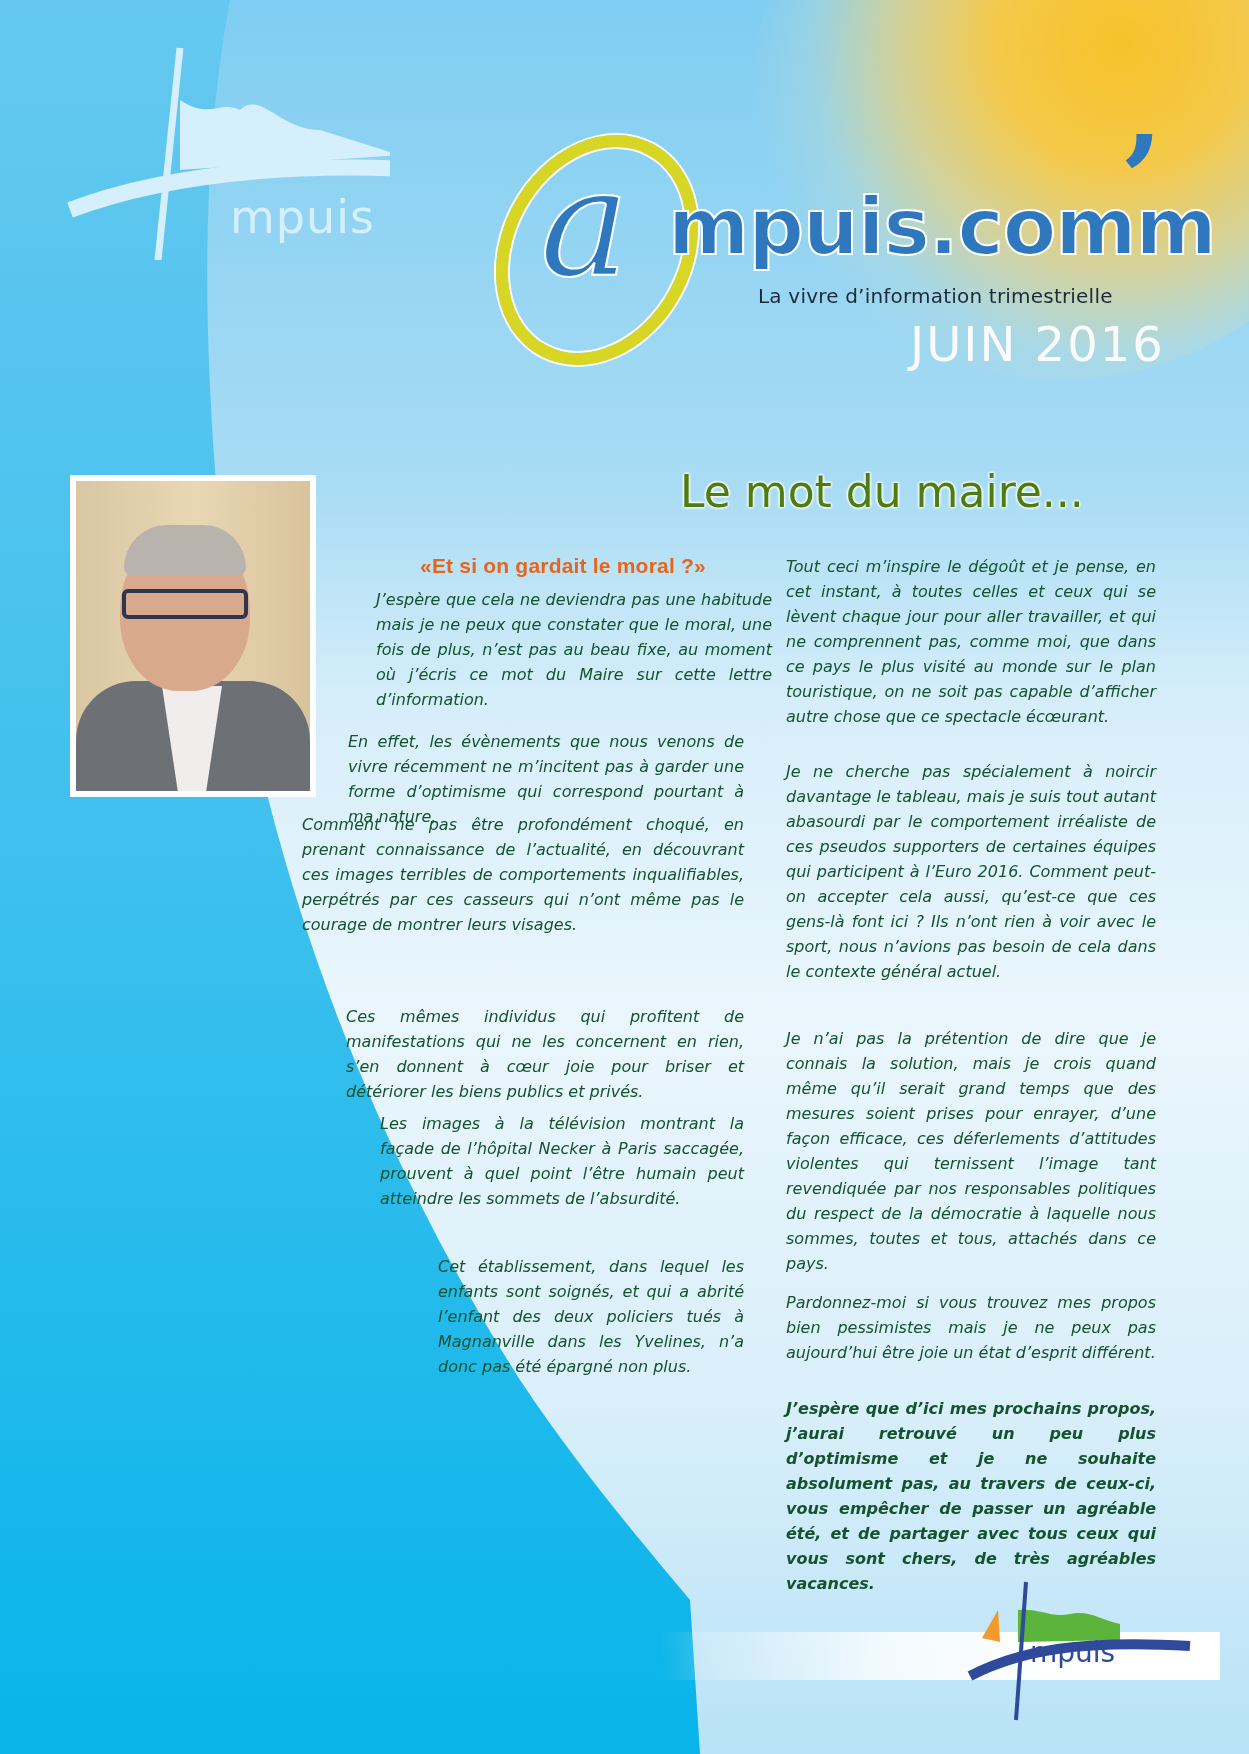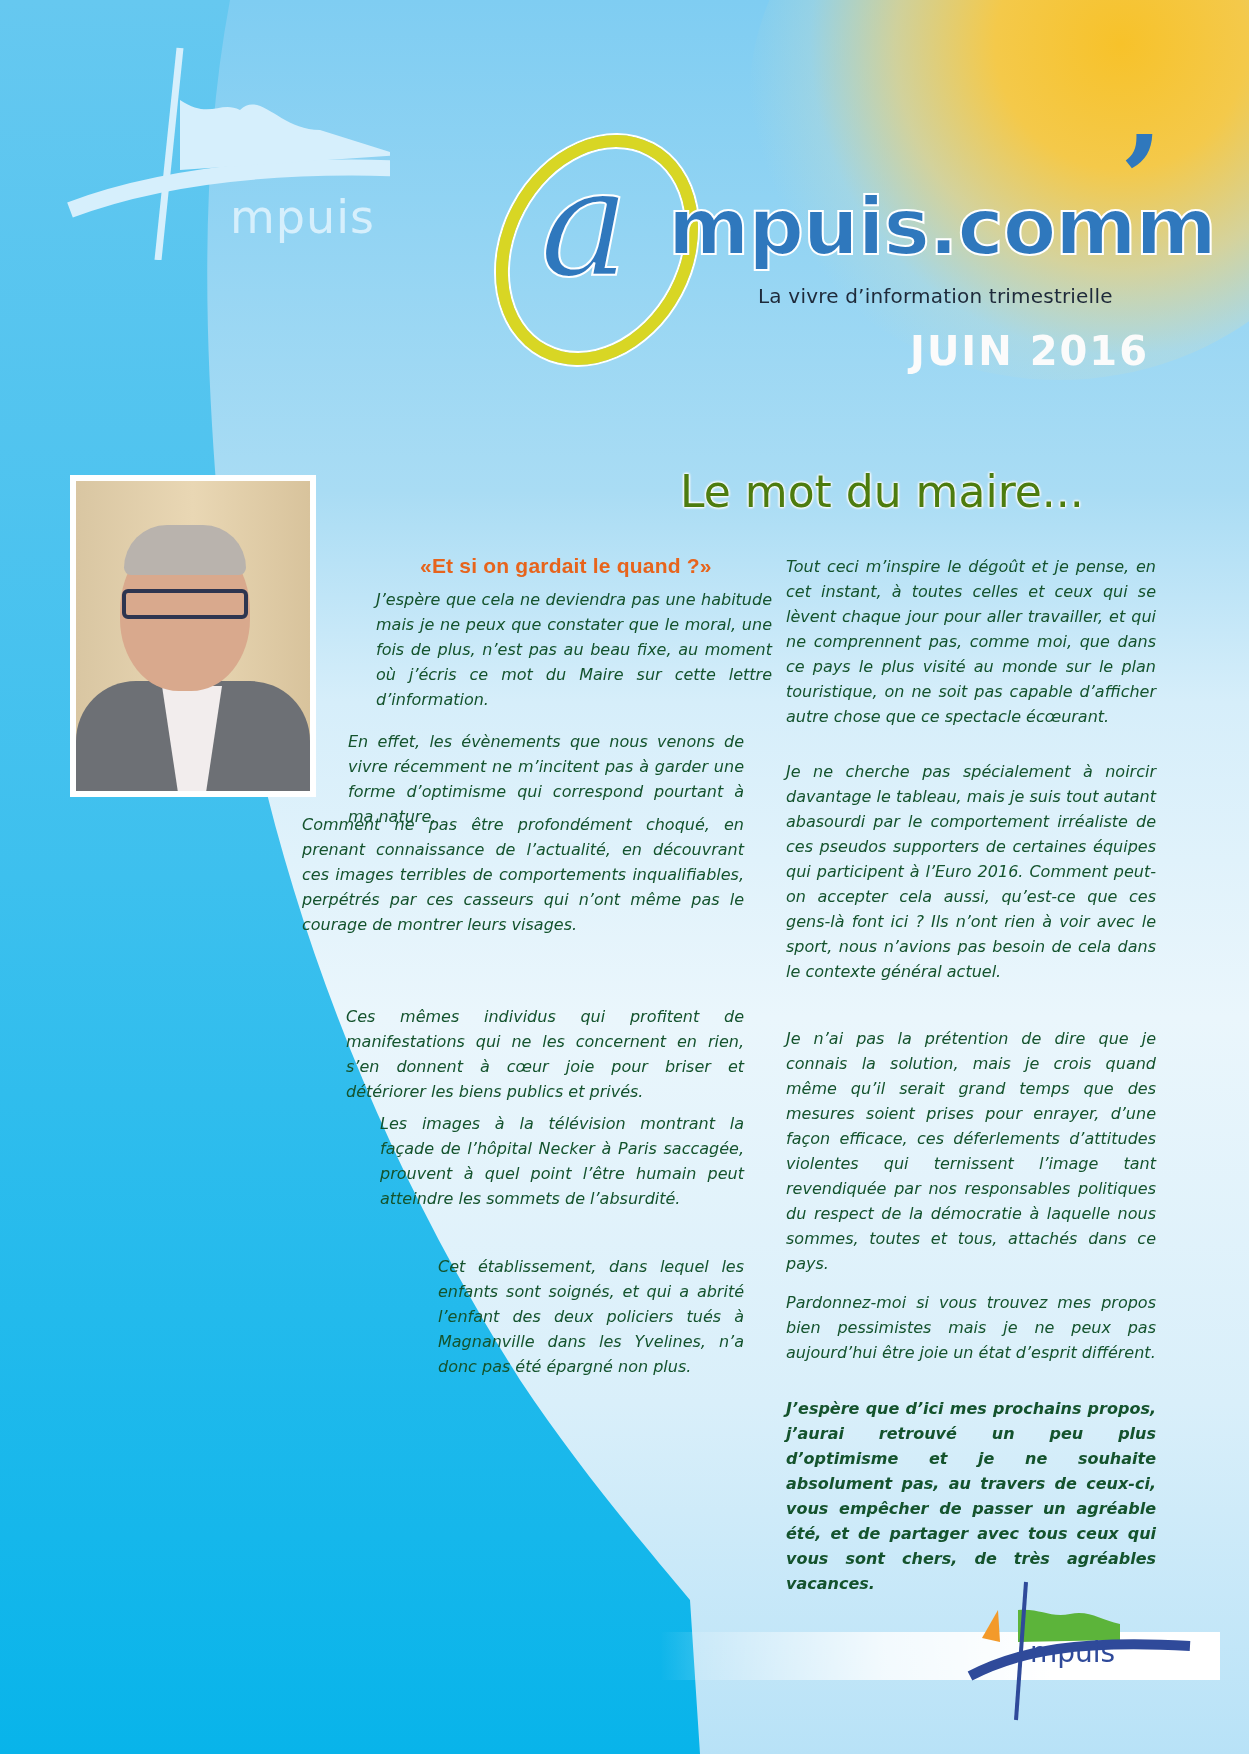--- a/index.html
+++ b/index.html
@@ -36,23 +36,22 @@
       font-size: 78px; color: #2f78bd; letter-spacing: -1px; -webkit-text-stroke: 2px #fff; line-height: 1; margin-left: 28px;
     }
     .masthead .apos {
       position: absolute; left: 630px; top: 0px; font-family: "DejaVu Serif", serif; font-weight: bold;
       font-size: 120px; color: #2f78bd; line-height: 1;
     }
     .masthead .tagline {
       position: absolute; left: 268px; top: 164px; font-size: 20px; color: #1e2a3a; letter-spacing: 0.2px;
     }
     .masthead .date {
-      position: absolute; left: 420px; top: 196px; font-size: 40px; font-weight: bold; color: #fbfbfb;
+      position: absolute; left: 420px; top: 196px; font-size: 48px; font-weight: normal; color: #fbfbfb;
       letter-spacing: 2px;
-      margin-top: 12px;
     }
     .photo {
       position: absolute; left: 70px; top: 475px; width: 246px; height: 322px; background: #fff; padding: 6px; box-sizing: border-box;
     }
     .photo .inner {
       width: 100%; height: 100%; position: relative; overflow: hidden;
       background: linear-gradient(90deg, #d9c6a2, #e9d7b4 50%, #d8c39c);
     }
     .photo .head { position: absolute; left: 44px; top: 50px; width: 130px; height: 160px; border-radius: 50% 50% 45% 45%; background: #d9a98d; }
     .photo .hair { position: absolute; left: 48px; top: 44px; width: 122px; height: 50px; border-radius: 60px 60px 10px 10px; background: #b9b3ad; }
@@ -116,21 +115,21 @@
   <div class="inner">
     <div class="jacket"></div>
     <div class="shirt"></div>
     <div class="head"></div>
     <div class="hair"></div>
     <div class="glasses"></div>
   </div>
 </div>
 
 <div class="title">Le mot du maire...</div>
-<div class="subtitle">«Et si on gardait le quand ?»</div>
+<div class="subtitle">«Et si on gardait le moral ?»</div>
 
 <div class="para" style="left:348px; top:587px; width:396px;margin-left:28px;">J’espère que cela ne deviendra pas une habitude mais je ne peux que constater que le moral, une fois de plus, n’est pas au beau fixe, au moment où j’écris ce mot du Maire sur cette lettre d’information.</div>
 <div class="para" style="left:348px; top:729px; width:396px;">En effet, les évènements que nous venons de vivre récemment ne m’incitent pas à garder une forme d’optimisme qui correspond pourtant à ma nature.</div>
 <div class="para" style="left:302px; top:812px; width:442px;">Comment ne pas être profondément choqué, en prenant connaissance de l’actualité, en découvrant ces images terribles de comportements inqualifiables, perpétrés par ces casseurs qui n’ont même pas le courage de montrer leurs visages.</div>
 <div class="para" style="left:346px; top:1004px; width:398px;">Ces mêmes individus qui profitent de manifestations qui ne les concernent en rien, s’en donnent à cœur joie pour briser et détériorer les biens publics et privés.</div>
 <div class="para" style="left:380px; top:1111px; width:364px;">Les images à la télévision montrant la façade de l’hôpital Necker à Paris saccagée, prouvent à quel point l’être humain peut atteindre les sommets de l’absurdité.</div>
 <div class="para" style="left:438px; top:1254px; width:306px;">Cet établissement, dans lequel les enfants sont soignés, et qui a abrité l’enfant des deux policiers tués à Magnanville dans les Yvelines, n’a donc pas été épargné non plus.</div>
 
 <div class="para" style="left:786px; top:554px; width:370px;">Tout ceci m’inspire le dégoût et je pense, en cet instant, à toutes celles et ceux qui se lèvent chaque jour pour aller travailler, et qui ne comprennent pas, comme moi, que dans ce pays le plus visité au monde sur le plan touristique, on ne soit pas capable d’afficher autre chose que ce spectacle écœurant.</div>
 <div class="para" style="left:786px; top:759px; width:370px;">Je ne cherche pas spécialement à noircir davantage le tableau, mais je suis tout autant abasourdi par le comportement irréaliste de ces pseudos supporters de certaines équipes qui participent à l’Euro 2016. Comment peut-on accepter cela aussi, qu’est-ce que ces gens-là font ici ? Ils n’ont rien à voir avec le sport, nous n’avions pas besoin de cela dans le contexte général actuel.</div>

